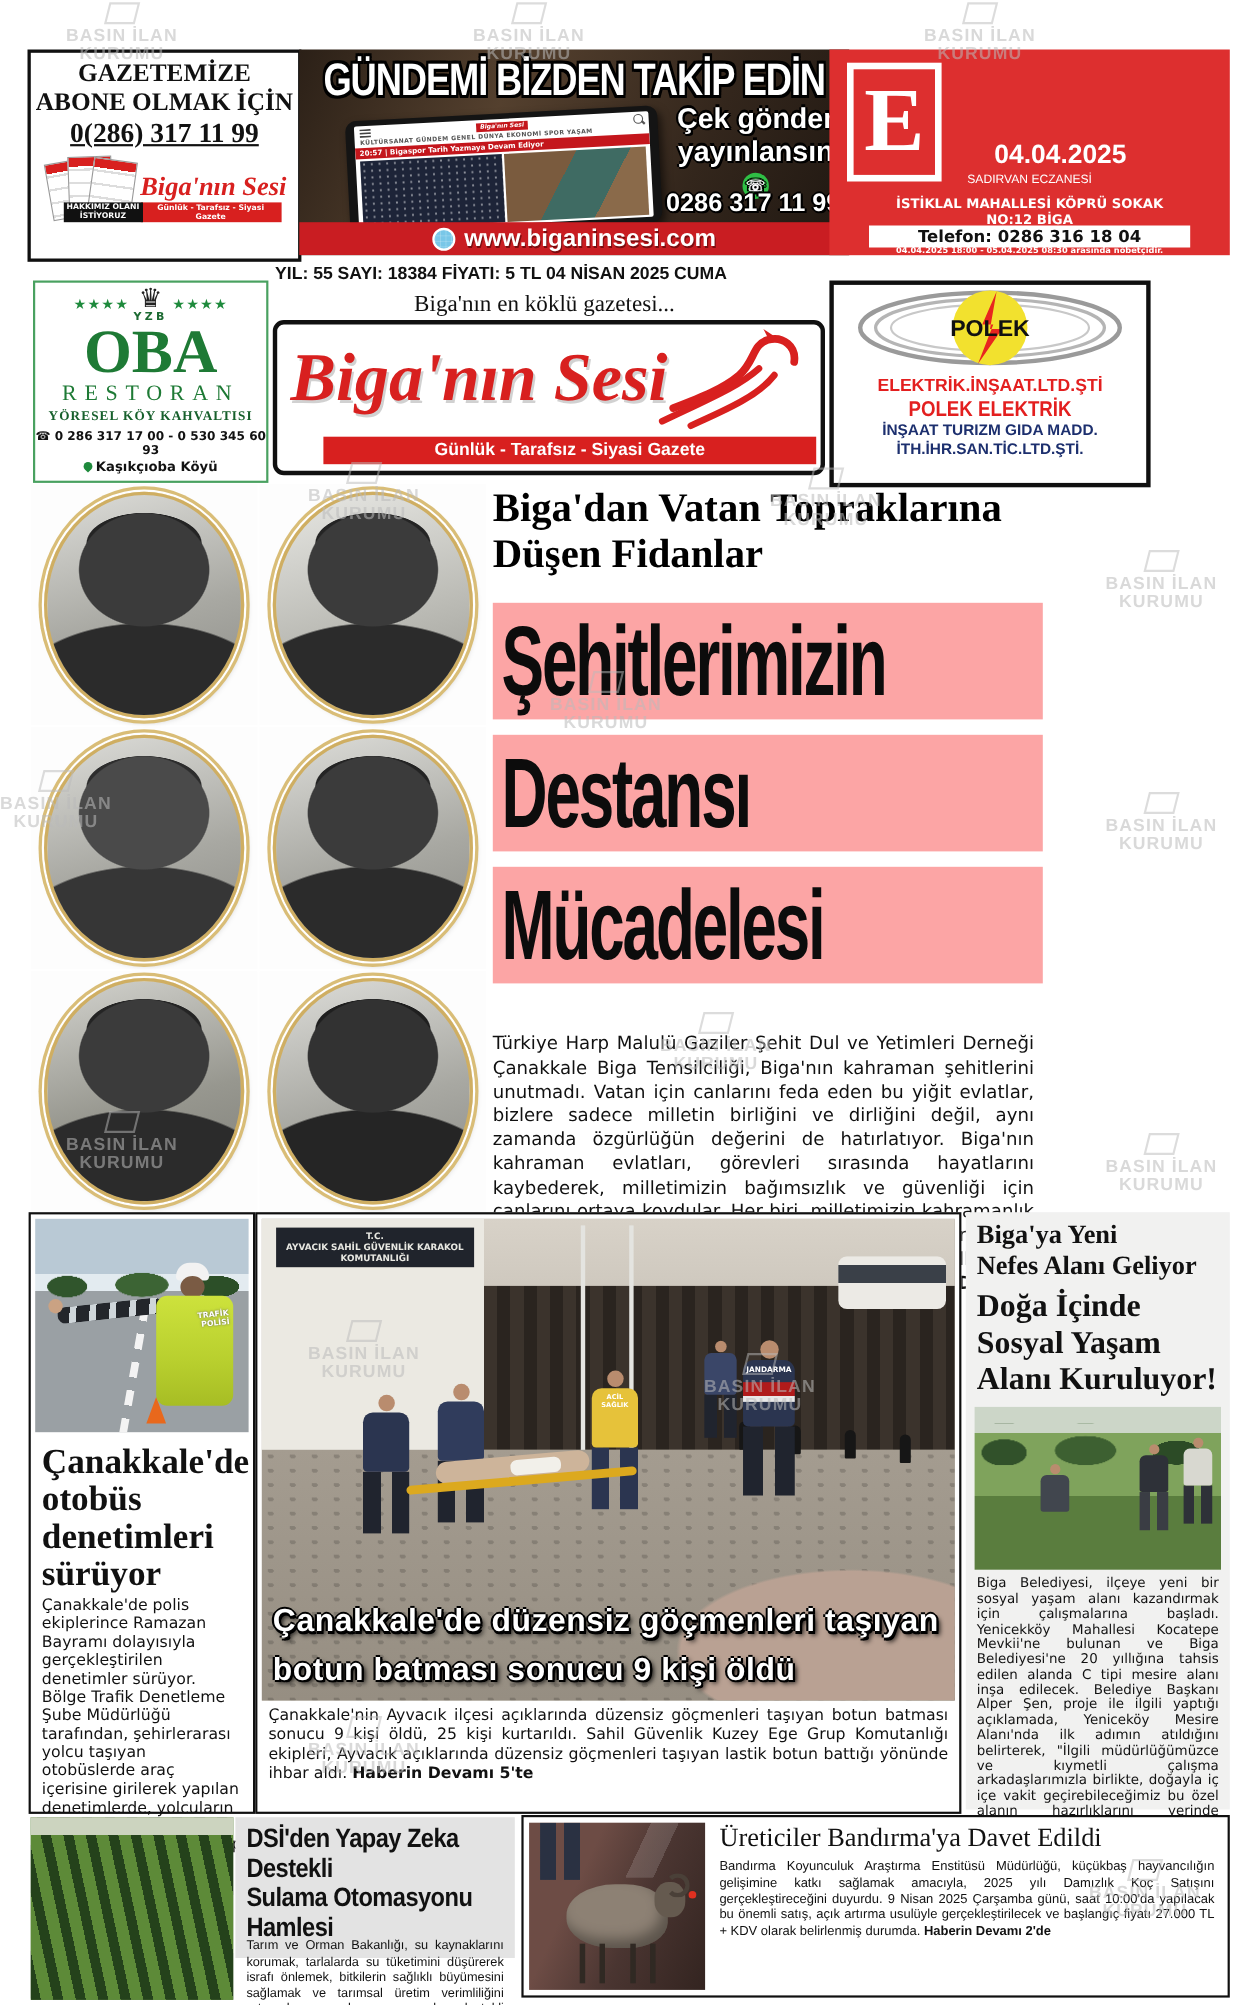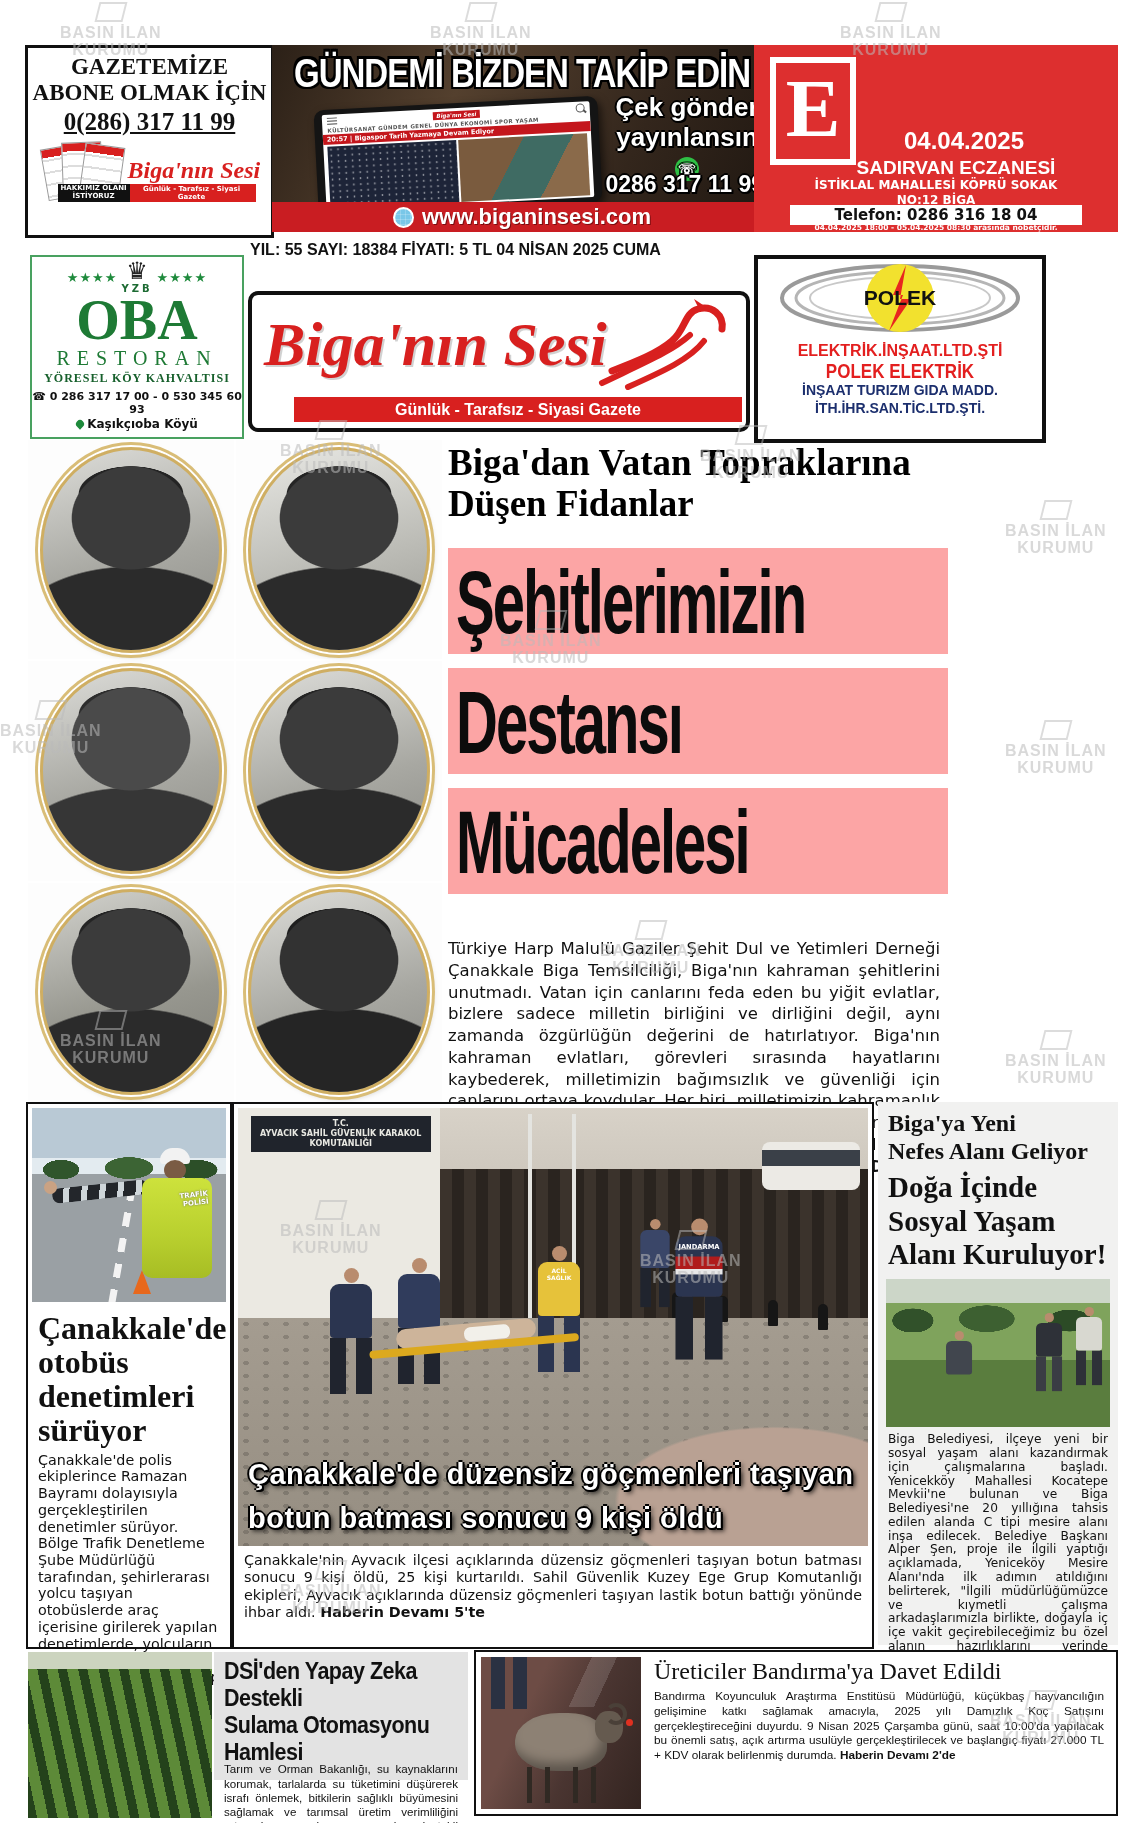--- a/index.html
+++ b/index.html
@@ -71,22 +71,22 @@
       background:linear-gradient(#fff3 1px,#0000 1px) 0 0/100% 5px,
                  linear-gradient(90deg,#fff3 1px,#0000 1px) 0 0/5px 100%,#79c7e8;}
   
   .pharmacy{left:754px;top:45px;width:364px;height:187px;background:#dd2f2f;color:#fff;text-align:center;}
   .e-logo{position:absolute;left:16px;top:12px;width:74px;height:96px;border:6px solid #fff;
       font-family:"Liberation Serif",serif;font-weight:bold;font-size:82px;line-height:92px;}
   .ph-title{position:absolute;left:112px;top:16px;text-align:left;font-family:"Liberation Serif",serif;
       font-weight:bold;font-size:27px;line-height:1.2;letter-spacing:1px;}
   .ph-date{position:absolute;left:110px;top:82px;width:200px;font-weight:bold;font-size:24px;
       font-family:"Liberation Sans",sans-serif;}
-  .ph-name{position:absolute;left:0;top:112px;width:100%;font-weight:bold;font-size:19px;
-      font-family:"Liberation Sans",sans-serif;padding-left:20px;}
+  .ph-name{position:absolute;left:0;top:112px;width:100%;font-weight:normal;font-size:11px;
+      font-family:"Liberation Sans",sans-serif;}
   .ph-addr{position:absolute;left:0;top:133px;width:100%;font-weight:bold;font-size:12px;line-height:1.25;}
   .ph-phone{position:absolute;left:36px;top:160px;width:292px;background:#fff;color:#111;
       font-weight:bold;font-size:15px;padding:1px 0;}
   .ph-note{position:absolute;left:0;top:178px;width:100%;font-size:7.5px;font-weight:bold;}
   
   .issue-line{left:250px;top:241px;width:500px;font-weight:bold;font-size:16px;
       font-family:"Liberation Sans",sans-serif;}
   .slogan{left:248px;top:264px;width:494px;text-align:center;font-family:"Liberation Serif",serif;
       font-size:21px;}
   .logo-box{left:248px;top:291px;width:494px;height:133px;border:4px solid #101010;border-radius:10px;
@@ -366,20 +366,21 @@
     <div class="ph-name">SADIRVAN ECZANESİ</div>
     <div class="ph-addr">
       <div>İSTİKLAL MAHALLESİ KÖPRÜ SOKAK</div>
       <div>NO:12 BİGA</div>
     </div>
     <div class="ph-phone">Telefon: 0286 316 18 04</div>
     <div class="ph-note">04.04.2025 18:00 - 05.04.2025 08:30 arasında nöbetçidir.</div>
   </div>
 
   <div class="abs issue-line">YIL: 55   SAYI: 18384   FİYATI: 5 TL   04 NİSAN 2025 CUMA</div>
+  <div class="abs slogan">Biga'nın en köklü gazetesi...</div>
 
   <div class="abs oba">
     <div class="oba-top">
       <span class="oba-stars">★★★★</span>
       <span>
         <div class="oba-crown">♛</div>
         <div class="oba-brand">YZB</div>
       </span>
       <span class="oba-stars">★★★★</span>
     </div>

